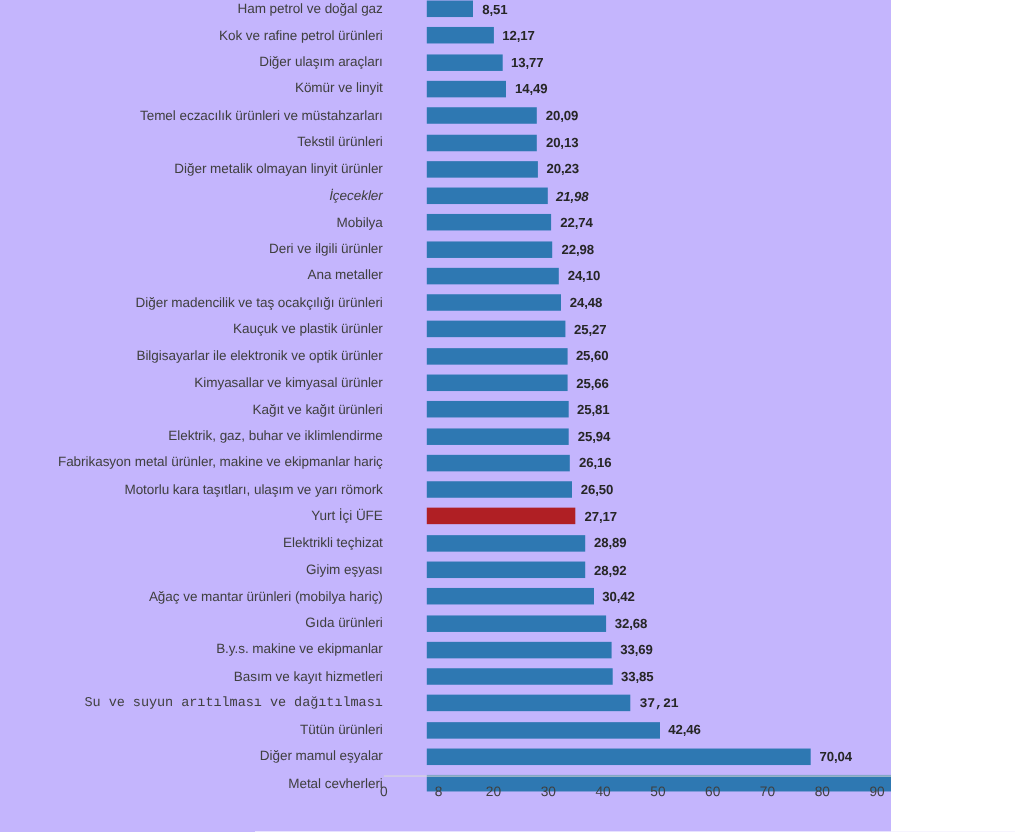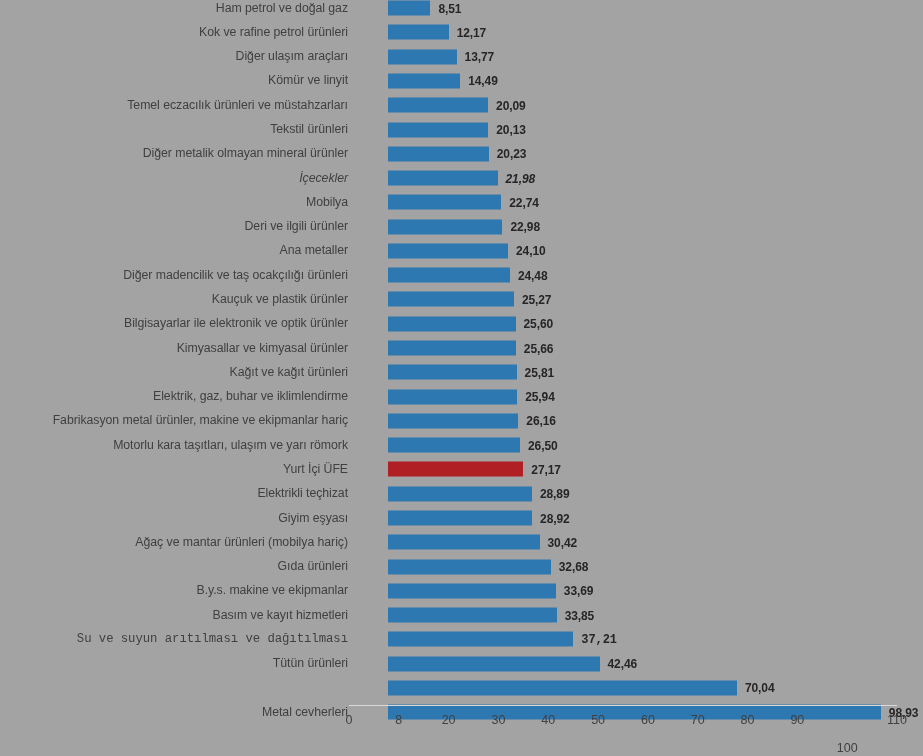--- a/index.html
+++ b/index.html
@@ -6,23 +6,23 @@
     margin: 0;
     padding: 0;
     background: #ffffff;
   }
   body {
     font-family: "Liberation Sans", sans-serif;
     -webkit-font-smoothing: antialiased;
   }
   #chart-root {
     position: relative;
-    width: 923px;
+    width: 810px;
     height: 756px;
-    background: #a3a3a3;
+    background: #c4b5fd;
     overflow: hidden;
   }
   
   .plot-area {
     position: absolute;
     left: 0;
     top: 0;
     width: 923px;
     height: 710px;
   }
@@ -135,21 +135,21 @@
         </div>
       </div>
       <div class="row" style="top: 117.4px;">
         <div class="cat-label">Tekstil ürünleri</div>
         <div class="bar-wrap">
           <div class="bar" style="width: 100.284px; background: rgb(46, 120, 178);"></div>
           <div class="val-label">20,13</div>
         </div>
       </div>
       <div class="row" style="top: 141.68px;">
-        <div class="cat-label">Diğer metalik olmayan mineral ürünler</div>
+        <div class="cat-label">Diğer metalik olmayan linyit ürünler</div>
         <div class="bar-wrap">
           <div class="bar" style="width: 100.782px; background: rgb(46, 120, 178);"></div>
           <div class="val-label">20,23</div>
         </div>
       </div>
       <div class="row" style="top: 165.96px; font-style: italic;">
         <div class="cat-label">İçecekler</div>
         <div class="bar-wrap">
           <div class="bar" style="width: 109.5px; background: rgb(46, 120, 178);"></div>
           <div class="val-label">21,98</div>
@@ -289,20 +289,21 @@
         </div>
       </div>
       <div class="row" style="top: 651.56px;">
         <div class="cat-label">Tütün ürünleri</div>
         <div class="bar-wrap">
           <div class="bar" style="width: 211.528px; background: rgb(46, 120, 178);"></div>
           <div class="val-label">42,46</div>
         </div>
       </div>
       <div class="row" style="top: 675.84px;">
+        <div class="cat-label">Diğer mamul eşyalar</div>
         <div class="bar-wrap">
           <div class="bar" style="width: 348.927px; background: rgb(46, 120, 178);"></div>
           <div class="val-label">70,04</div>
         </div>
       </div>
       <div class="row" style="top: 700.12px;">
         <div class="cat-label">Metal cevherleri</div>
         <div class="bar-wrap">
           <div class="bar" style="width: 492.851px; background: rgb(46, 120, 178);"></div>
           <div class="val-label">98,93</div>

